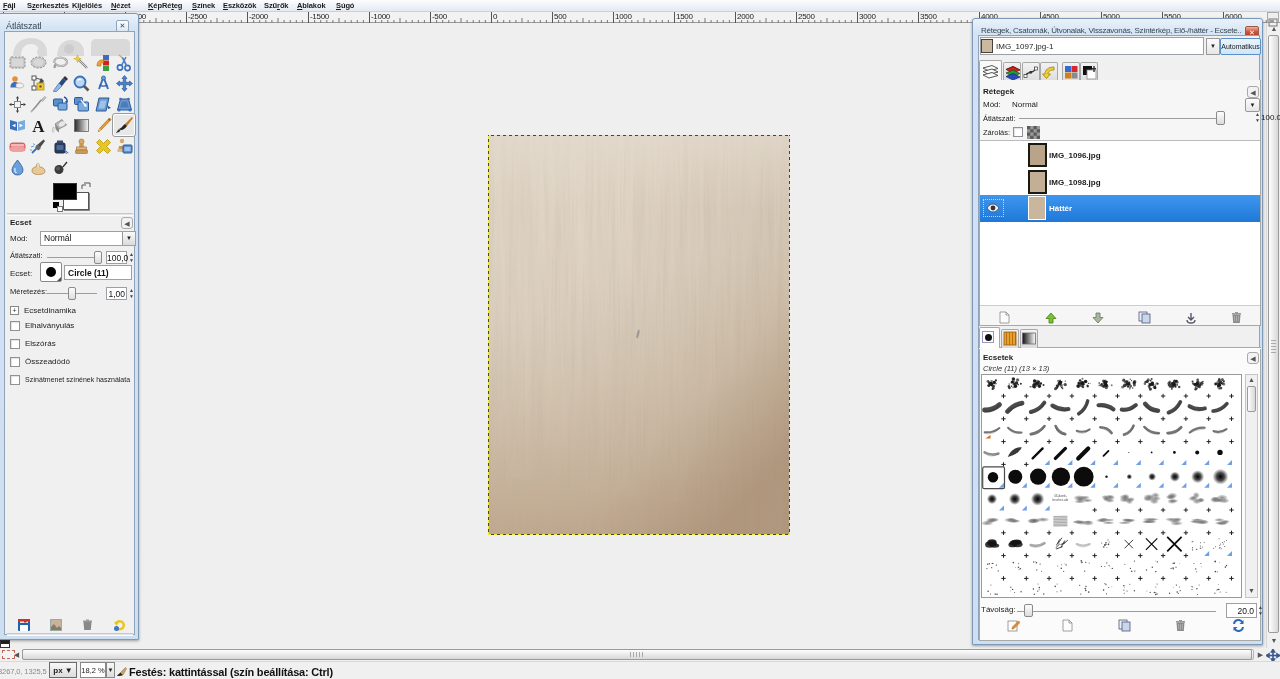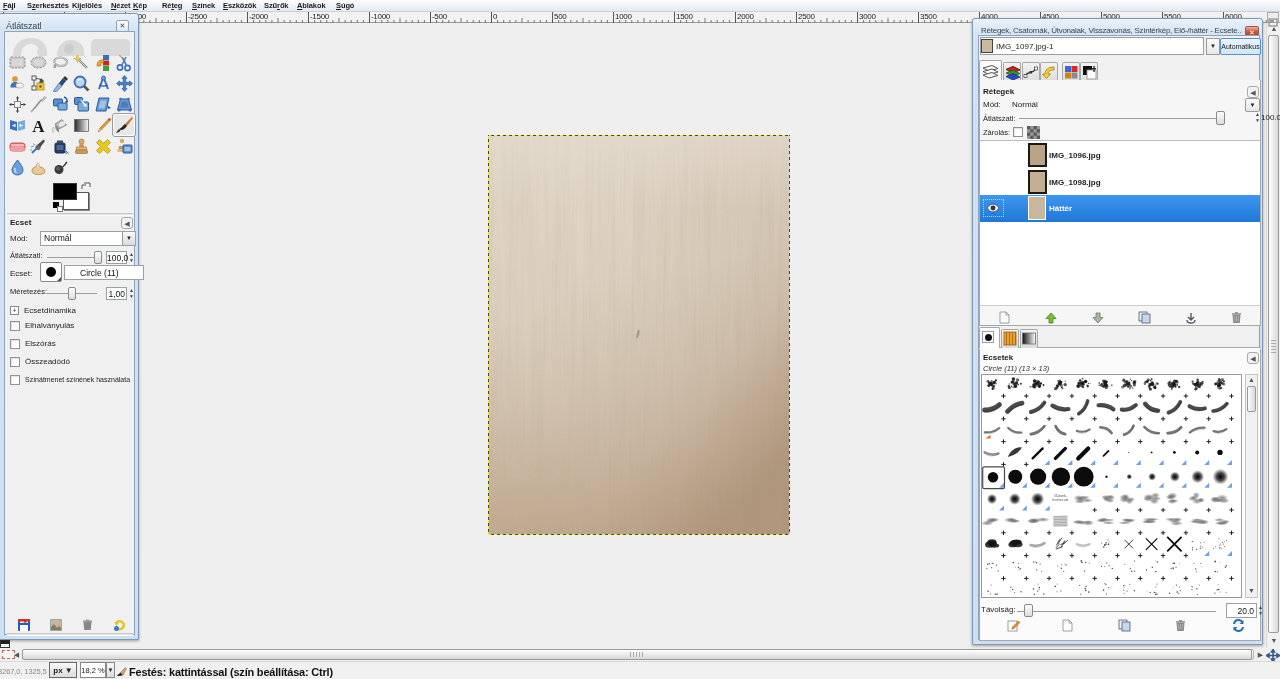--- a/index.html
+++ b/index.html
@@ -50,21 +50,21 @@
 .spinner { position:absolute; width:7px; font-size:5px; line-height:6px; color:#444; text-align:center; }
 .roundbtn { position:absolute; width:12px; height:12px; border:1px solid #a9a9a9; border-radius:3px; background:#f2f2f2; font-size:7px; color:#555; text-align:center; line-height:11px; }
 </style></head>
 <body>
 
 <div class="abs" id="menubar">
   <span style="left:3px"><u>F</u>ájl</span>
   <span style="left:27px">S<u>z</u>erkesztés</span>
   <span style="left:72px">K<u>ij</u>elölés</span>
   <span style="left:111px"><u>N</u>ézet</span>
-  <span style="left:133px"><u>K</u>ép</span>
+  <span style="left:148px"><u>K</u>ép</span>
   <span style="left:162px">Ré<u>t</u>eg</span>
   <span style="left:192px"><u>S</u>zínek</span>
   <span style="left:223px"><u>E</u>szközök</span>
   <span style="left:264px">Szű<u>r</u>ők</span>
   <span style="left:297px"><u>A</u>blakok</span>
   <span style="left:336px"><u>S</u>úgó</span>
 </div>
 
 <div class="abs" id="ruler"></div>
 <svg class="abs" style="left:0;top:12px" width="1280" height="11">
@@ -624,21 +624,21 @@
     <div class="slider-line" style="left:42px;top:225px;width:50px;"></div>
     <div class="slider-handle" style="left:89px;top:219px;"></div>
     <div class="entry" style="left:101px;top:219px;width:21px;height:13px;line-height:12px;text-align:right;padding-right:1px;font-size:8.5px;">100,0</div>
     <div class="spinner" style="left:123px;top:219px;">▲<br>▼</div>
     <div class="lbl" style="left:5px;top:237px;">Ecset:</div>
     <div class="abs" style="left:35px;top:230px;width:22px;height:20px;background:#fff;border:1px solid #888;border-radius:2px;"></div>
     <div class="abs" style="left:41px;top:235px;width:10px;height:10px;background:#000;border-radius:50%;"></div>
     <svg class="abs" style="left:52px;top:245px" width="4" height="4">
         <path d="M4 0 L4 4 L0 4 Z" fill="#555"></path>
       </svg>
-    <div class="entry" style="left:59px;top:233px;width:80px;height:15px;line-height:14px;padding-left:15px;">Circle (11)</div>
+    <div class="entry" style="left:59px;top:233px;width:68px;height:15px;line-height:14px;padding-left:3px;font-weight:bold;">Circle (11)</div>
     <div class="lbl" style="left:5px;top:255px;font-size:7.5px;">Méretezés:</div>
     <div class="slider-line" style="left:42px;top:261px;width:50px;"></div>
     <div class="slider-handle" style="left:63px;top:255px;"></div>
     <div class="entry" style="left:101px;top:255px;width:21px;height:13px;line-height:12px;text-align:right;padding-right:1px;font-size:8.5px;">1,00</div>
     <div class="spinner" style="left:123px;top:255px;">▲<br>▼</div>
     <div class="abs" style="left:5px;top:274px;width:9px;height:9px;border:1px solid #888;background:#fff;font-size:7px;line-height:8px;text-align:center;color:#333;">+</div>
     <div class="lbl" style="left:19px;top:274px;">Ecsetdinamika</div>
     <div class="checkbox" style="left:5px;top:289px;"></div>
     <div class="lbl" style="left:20px;top:289px;">Elhalványulás</div>
     <div class="checkbox" style="left:5px;top:307px;"></div>

